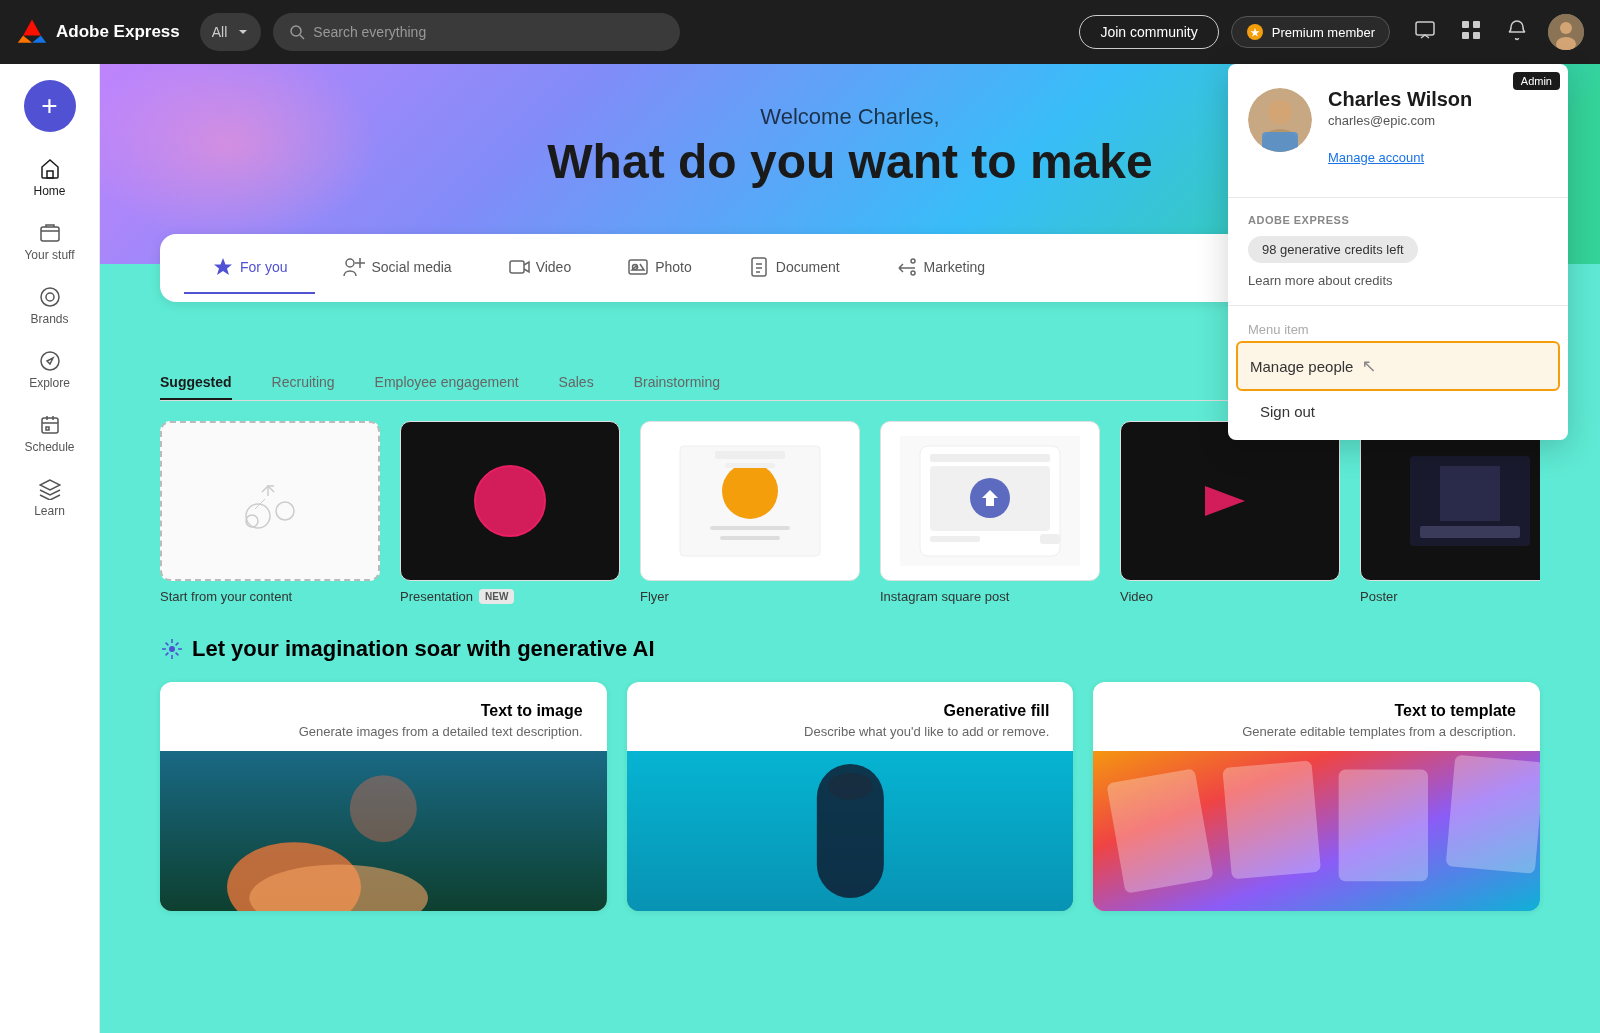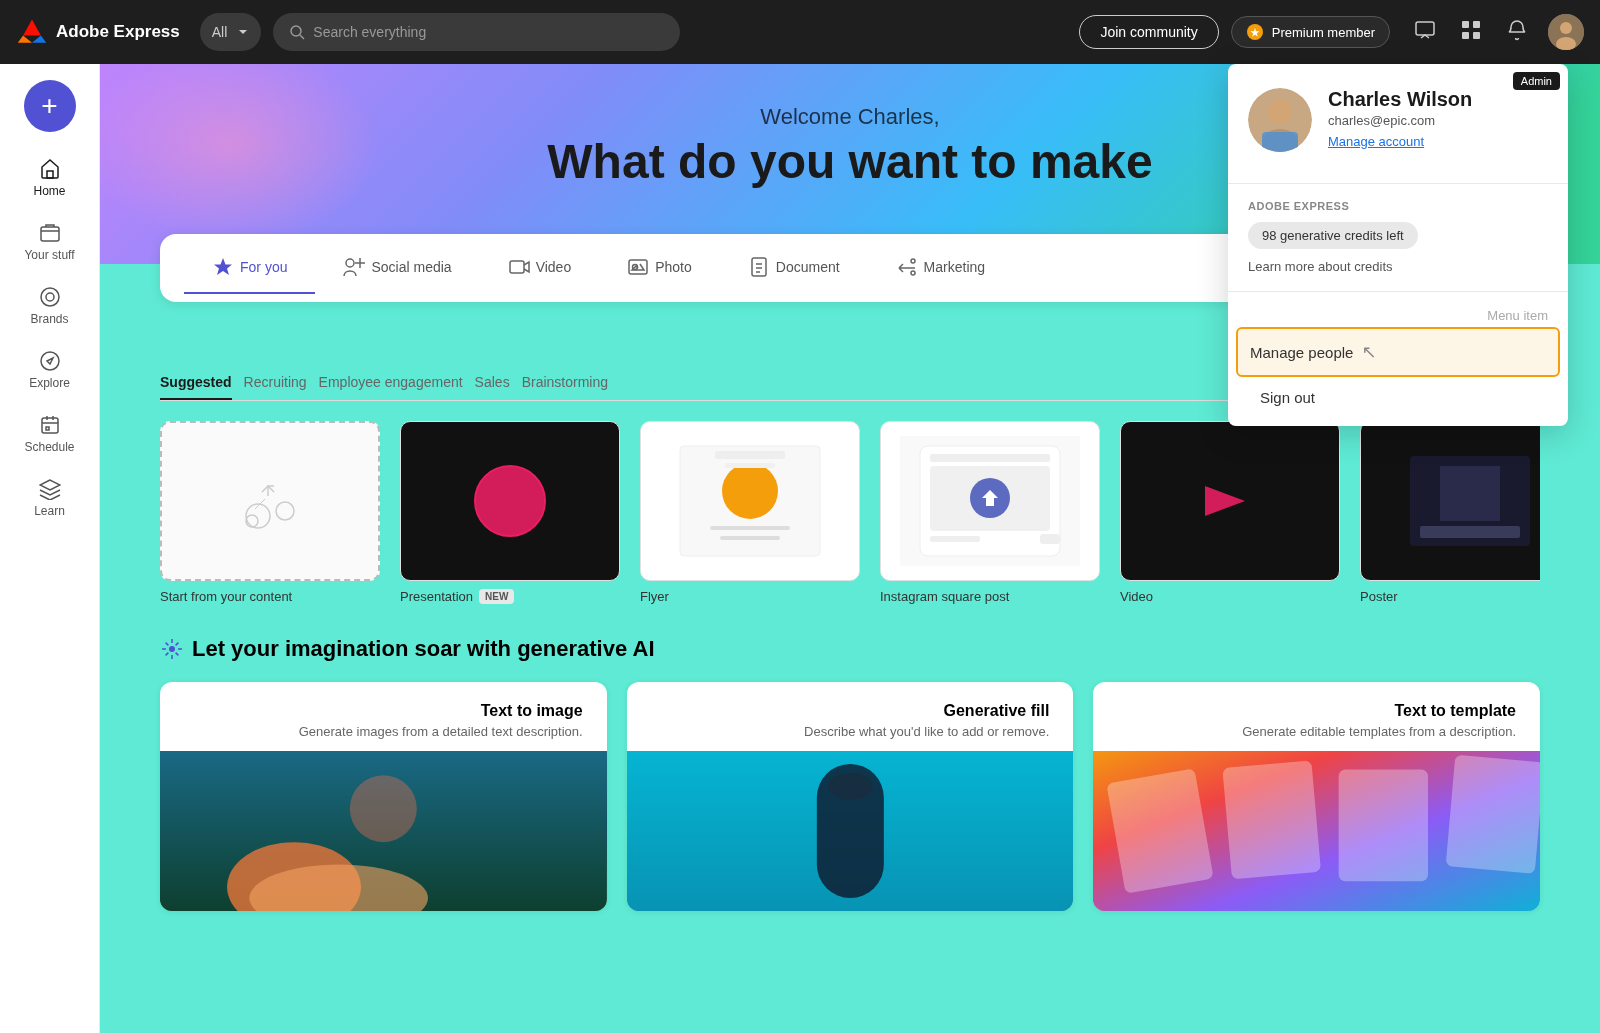--- a/index.html
+++ b/index.html
@@ -83,21 +83,21 @@
     .tab-item {
       display: flex; flex-direction: row; align-items: center; gap: 6px;
       padding: 14px 28px; cursor: pointer; border-bottom: 2.5px solid transparent;
       color: #555; font-size: 14px; white-space: nowrap;
     }
     .tab-item.active { color: #5151d3; border-bottom-color: #5151d3; }
     .tab-item svg { width: 22px; height: 22px; }
 
     
     .section { padding: 24px 60px; }
-    .sub-tabs { display: flex; gap: 12px; margin-bottom: 20px; border-bottom: 1px solid #ddd; }
+    .sub-tabs { display: flex; gap: 40px; margin-bottom: 20px; border-bottom: 1px solid #ddd; }
     .sub-tab { padding: 8px 0; font-size: 14px; color: #666; cursor: pointer; border-bottom: 2px solid transparent; }
     .sub-tab.active { color: #1a1a1a; border-bottom-color: #1a1a1a; font-weight: 600; }
 
     
     .template-grid { display: flex; gap: 20px; overflow-x: auto; padding-bottom: 8px; }
     .template-card { flex-shrink: 0; width: 220px; cursor: pointer; }
     .template-thumb {
       width: 220px; height: 160px; border-radius: 10px; overflow: hidden;
       background: #f0f0f0; border: 1px solid #e0e0e0; margin-bottom: 8px;
       display: flex; align-items: center; justify-content: center;
@@ -126,33 +126,33 @@
       z-index: 1000; overflow: hidden;
     }
     .admin-badge {
       position: absolute; top: 8px; right: 8px;
       background: #1a1a1a; color: white; font-size: 11px; padding: 3px 8px; border-radius: 4px;
     }
     .profile-header { padding: 24px 20px 31px; display: flex; align-items: flex-start; gap: 16px; border-bottom: 1px solid #e8e8e8; }
     .profile-avatar { width: 64px; height: 64px; border-radius: 50%; overflow: hidden; flex-shrink: 0; }
     .profile-info { flex: 1; }
     .profile-name { font-size: 20px; font-weight: 700; color: #1a1a1a; margin-bottom: 2px; }
-    .profile-email { font-size: 13px; color: #555; margin-bottom: 4px; }
+    .profile-email { font-size: 13px; color: #555; margin-bottom: 20px; }
     .profile-manage-link { font-size: 13px; color: #1a73e8; cursor: pointer; text-decoration: underline; }
 
     .ae-section { padding: 16px 20px; border-bottom: 1px solid #e8e8e8; }
     .ae-section-label { font-size: 11px; color: #888; font-weight: 600; letter-spacing: 0.5px; margin-bottom: 10px; text-transform: uppercase; }
     .credits-badge {
       display: inline-block; background: #e8e8e8; color: #333; font-size: 13px;
       padding: 6px 14px; border-radius: 20px; margin-bottom: 8px;
     }
     .credits-link { font-size: 13px; color: #555; cursor: pointer; }
 
     .menu-items-section { padding: 8px 0; }
-    .menu-label { font-size: 13px; color: #aaa; padding: 8px 20px 4px; text-align: right; }
+    .menu-label { font-size: 13px; color: #aaa; padding: 8px 20px 4px; }
     .menu-item {
       padding: 12px 20px; font-size: 15px; color: #333; cursor: pointer; display: flex; align-items: center;
     }
     .menu-item.highlighted {
       background: #fdf5e6; border: 2px solid #f59e0b; border-radius: 6px; margin: 0 8px;
       padding: 12px 12px;
     }
     .sign-out { padding: 12px 32px; font-size: 15px; color: #333; cursor: pointer; }
 
     

